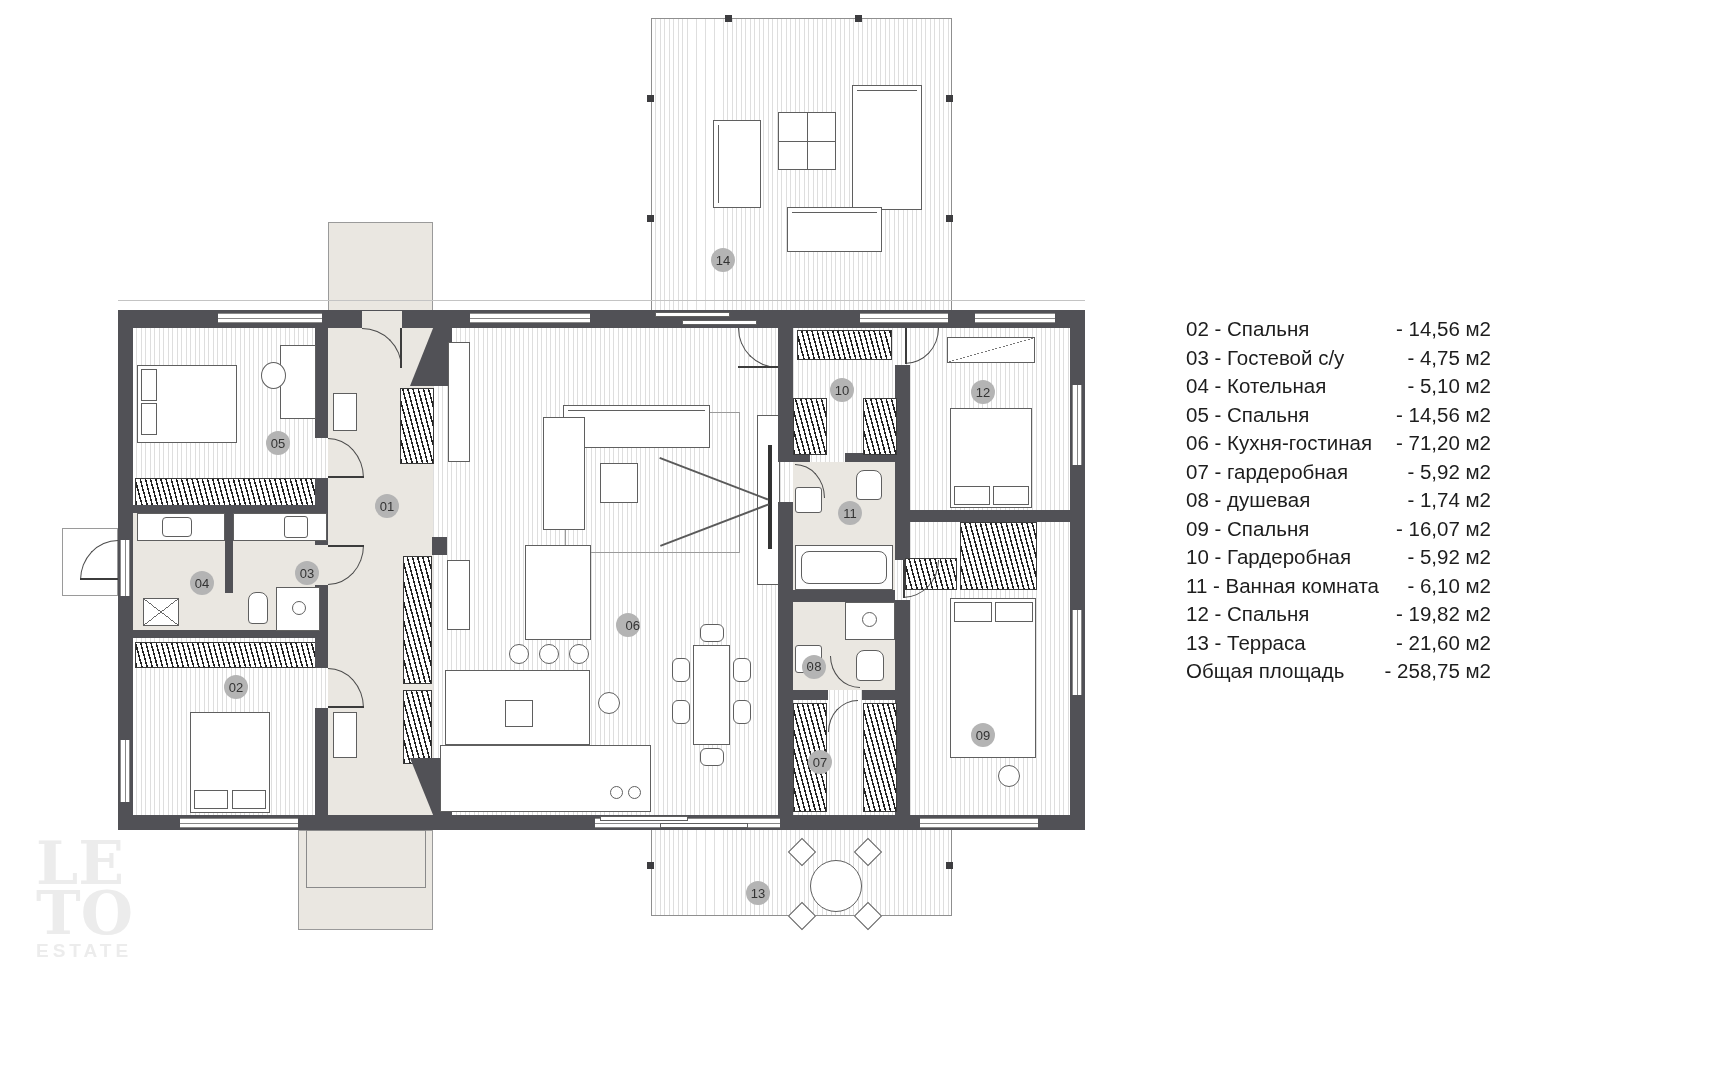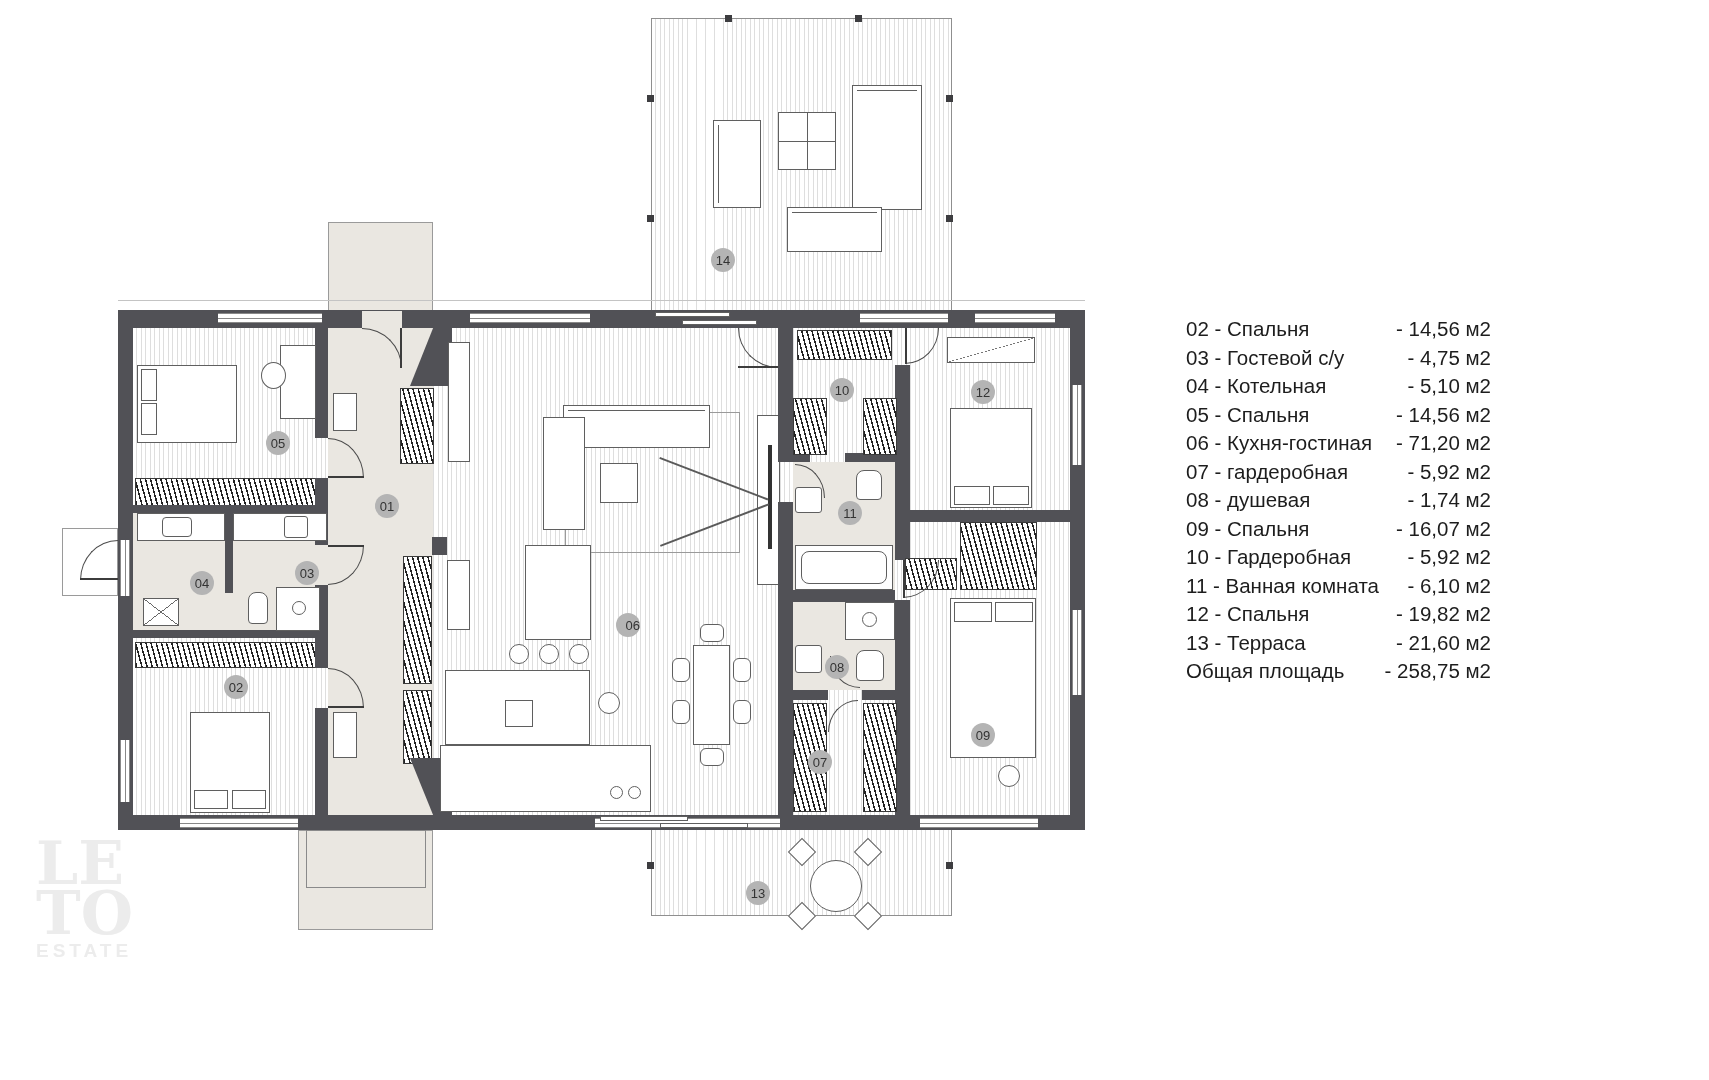--- a/index.html
+++ b/index.html
@@ -250,21 +250,21 @@
     </div>
   <div class="abs room-label" style="left:266px;top:431px;">
       <span>05</span>
     </div>
   <div class="abs room-label" style="left:616px;top:613px;justify-content:flex-end;">
       <span>06</span>
     </div>
   <div class="abs room-label" style="left:808px;top:750px;">
       <span>07</span>
     </div>
-  <div class="abs room-label" style="left:825px;top:655px;">
+  <div class="abs room-label" style="left:802px;top:655px;font-family:Liberation Mono, monospace;">
       <span>08</span>
     </div>
   <div class="abs room-label" style="left:971px;top:723px;">
       <span>09</span>
     </div>
   <div class="abs room-label" style="left:830px;top:378px;justify-content:center;">
       <span>10</span>
     </div>
   <div class="abs room-label" style="left:838px;top:501px;">
       <span>11</span>

